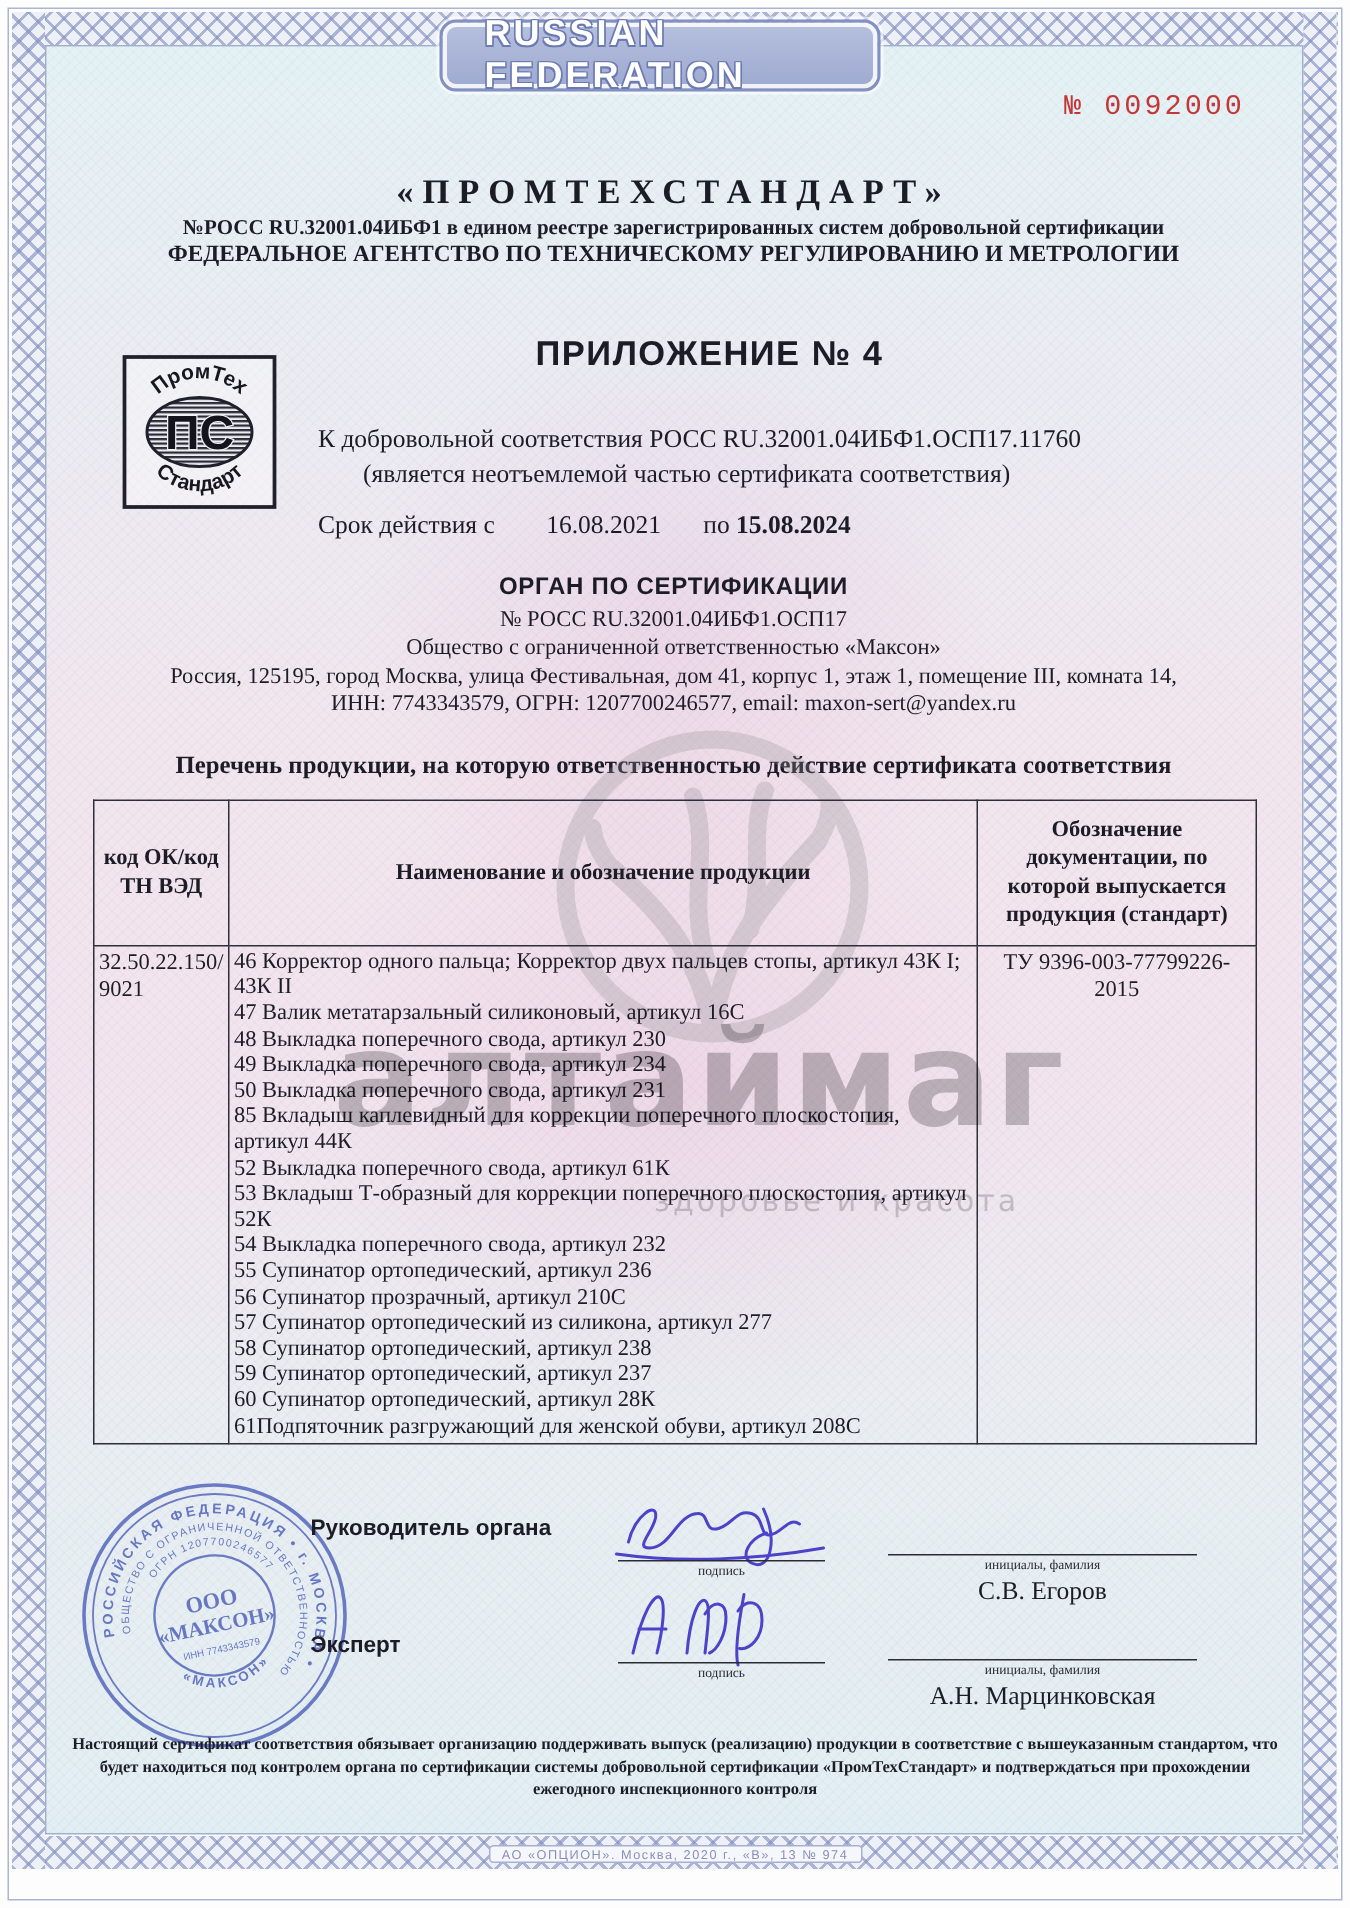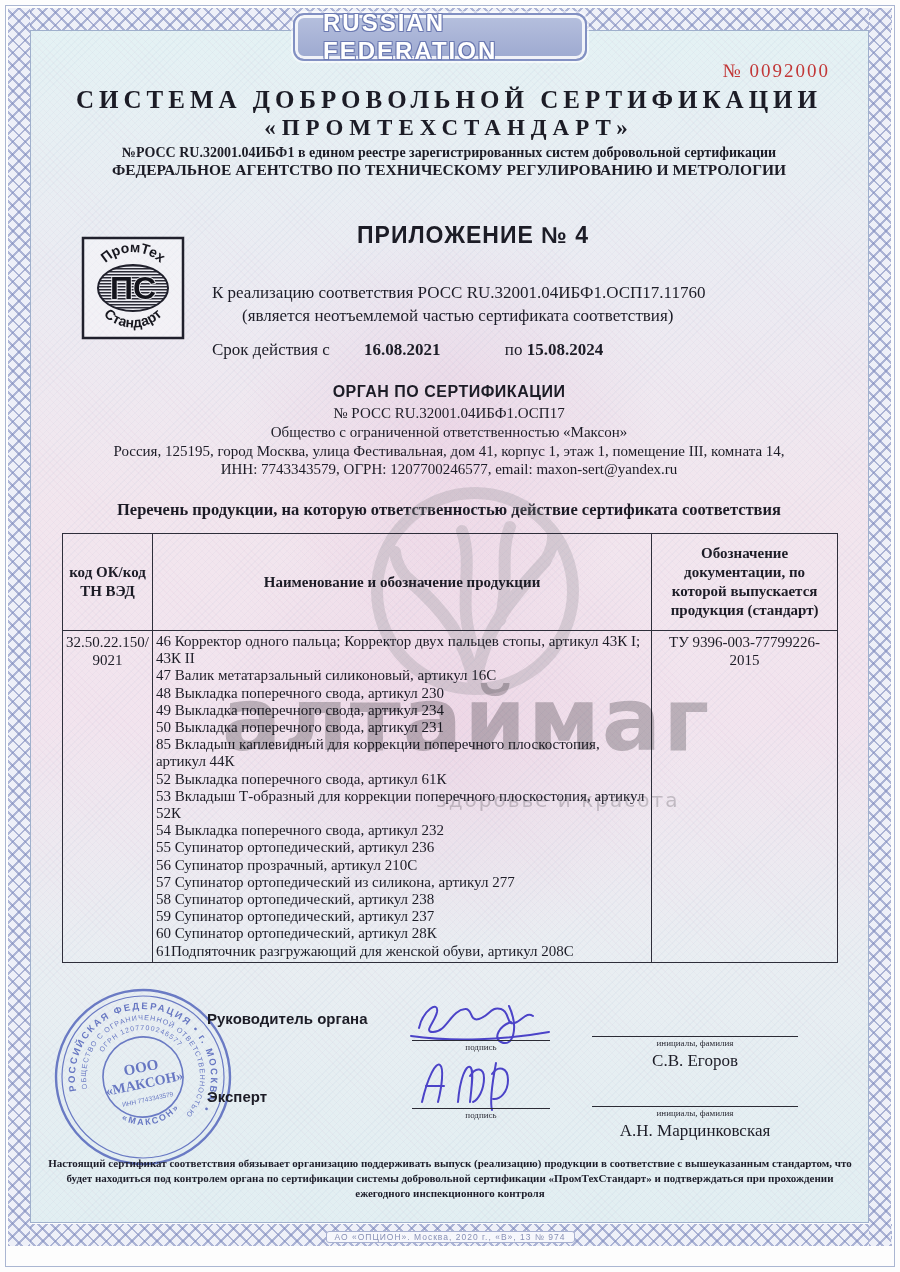--- a/index.html
+++ b/index.html
@@ -37,51 +37,51 @@
     top:13px; left:293px; width:262px; height:44px;
     background:linear-gradient(#b6c0de,#9da9d0);
     border:2px solid #8290c2; border-radius:11px;
     box-shadow:inset 0 0 0 3px rgba(255,255,255,.85), 0 0 0 2px rgba(255,255,255,.6);
     display:flex; align-items:center; justify-content:center;
     font-family:"Liberation Sans", sans-serif; font-weight:bold; font-size:24px;
     color:#fff; letter-spacing:2px;
     text-shadow:1px 1px 0 #6c7ab2, -1px -1px 0 #6c7ab2, 1px -1px 0 #6c7ab2, -1px 1px 0 #6c7ab2;
     padding-left:28px;
   }
-  .serial{top:60px; right:70px; font-family:Liberation Serif, serif;
+  .serial{top:60px; right:70px; font-family:Liberation Mono, monospace;
     font-size:19px; color:#c23737; letter-spacing:2px;}
   .title1{top:86px; font-size:25px; font-weight:bold; letter-spacing:5px;}
   .title2{top:115px; font-size:23px; font-weight:bold; letter-spacing:6px;text-align:center;}
   .registry{top:145px; font-size:14px; font-weight:bold;}
   .agency{top:161px; font-size:15.5px; font-weight:bold;}
   .annex-title{top:222px; left:80px; right:34px; text-align:center;
     font-family:"Liberation Sans", sans-serif; font-weight:bold; font-size:23px; letter-spacing:1px;}
   .cert-line1{top:283px; left:212px; font-size:17px;}
   .cert-line2{top:306px; left:212px; font-size:17px;margin-left:30px;}
   .validity{top:340px; left:212px; font-size:17px;}
   .validity .lbl{margin-right:30px;}
-  .validity .d1{margin-right:60px; font-weight:bold;}
+  .validity .d1{margin-right:24px; font-weight:normal;}
   .validity .po{}
   .validity .d2{font-weight:bold;}
   
   .organ-title{top:383px; font-family:"Liberation Sans", sans-serif; font-weight:bold; font-size:16px; letter-spacing:.5px;}
   .organ-number{top:405px; font-size:15px;}
   .organ-company{top:424px; font-size:15px;}
   .organ-address{top:443px; font-size:15px;}
   .organ-contacts{top:461px; font-size:15px;}
   .list-caption{top:500px; font-size:16.5px; font-weight:bold;}
   
   .ptable{position:absolute; left:62px; top:533px; width:776px;
     border-collapse:collapse; font-size:15px;}
   .ptable th,.ptable td{border:1.4px solid #2e2e3a; vertical-align:top; padding:2px 3px;}
   .ptable th{font-weight:bold; text-align:center; height:92px; vertical-align:middle; line-height:19px;}
   .col-code{width:72px;}
   .col-name{width:508px;}
   .col-std{width:182px;}
-  .cell-code{text-align:center; line-height:18px;margin-left:36px;}
+  .cell-code{text-align:left; line-height:18px;margin-left:36px;}
   .cell-name div{line-height:17.2px;}
   .cell-std{text-align:center; line-height:18px;}
   
   .wm-emblem{top:478px; left:348px; opacity:1; pointer-events:none;}
   .wm-big{top:676px; left:222px; font-family:"DejaVu Sans", sans-serif; font-weight:bold;
     font-size:88px; line-height:1; color:rgba(110,110,112,.40); letter-spacing:2px;
     mix-blend-mode:multiply; pointer-events:none;}
   .wm-small{top:788px; left:436px; font-family:"DejaVu Sans", sans-serif;
     font-size:20px; color:rgba(130,130,132,.38); letter-spacing:2px;
     mix-blend-mode:multiply; pointer-events:none;}
@@ -113,21 +113,20 @@
   <div class="band band-right"></div>
   <div class="inner-area"></div>
 
   <div class="abs badge">
     <span>RUSSIAN FEDERATION</span>
   </div>
   <div class="abs serial">
     <span>№</span>
     <span>0092000</span>
   </div>
-  <div class="abs center-line title1">СИСТЕМА ДОБРОВОЛЬНОЙ СЕРТИФИКАЦИИ</div>
   <div class="abs center-line title2">«ПРОМТЕХСТАНДАРТ»</div>
   <div class="abs center-line registry">№РОСС RU.32001.04ИБФ1 в едином реестре зарегистрированных систем добровольной сертификации</div>
   <div class="abs center-line agency">ФЕДЕРАЛЬНОЕ АГЕНТСТВО ПО ТЕХНИЧЕСКОМУ РЕГУЛИРОВАНИЮ И МЕТРОЛОГИИ</div>
 
   <div class="abs annex-title">ПРИЛОЖЕНИЕ № 4</div>
 
   <div class="abs" style="top:235px; left:80px;">
     <svg width="106" height="106" viewBox="0 0 106 106">
       <defs>
         <pattern id="hatch" width="4" height="3" patternUnits="userSpaceOnUse">
@@ -142,21 +141,21 @@
       <text font-family="Liberation Sans, sans-serif" font-weight="bold" font-size="14" fill="#17171f">
         <textPath href="#logoTop" startOffset="50%" text-anchor="middle">ПромТех</textPath>
       </text>
       <text x="53" y="64" text-anchor="middle" font-family="Liberation Sans, sans-serif" font-weight="bold" font-size="32" fill="#14141c" stroke="#f2f2f6" stroke-width="1.6" paint-order="stroke">ПС</text>
       <text font-family="Liberation Sans, sans-serif" font-weight="bold" font-size="14" fill="#17171f">
         <textPath href="#logoBot" startOffset="50%" text-anchor="middle">Стандарт</textPath>
       </text>
     </svg>
   </div>
 
-  <div class="abs cert-line1">К реализацию соответствия РОСС RU.32001.04ИБФ1.ОСП17.11760</div>
+  <div class="abs cert-line1">К добровольной соответствия РОСС RU.32001.04ИБФ1.ОСП17.11760</div>
   <div class="abs cert-line2">(является неотъемлемой частью сертификата соответствия)</div>
   <div class="abs validity">
     <span class="lbl">Срок действия с</span>
     <span class="d1">16.08.2021</span>
     <span class="po">по</span>
     <span class="d2">15.08.2024</span>
   </div>
 
   <div class="abs center-line organ-title">ОРГАН ПО СЕРТИФИКАЦИИ</div>
   <div class="abs center-line organ-number">№ РОСС RU.32001.04ИБФ1.ОСП17</div>

